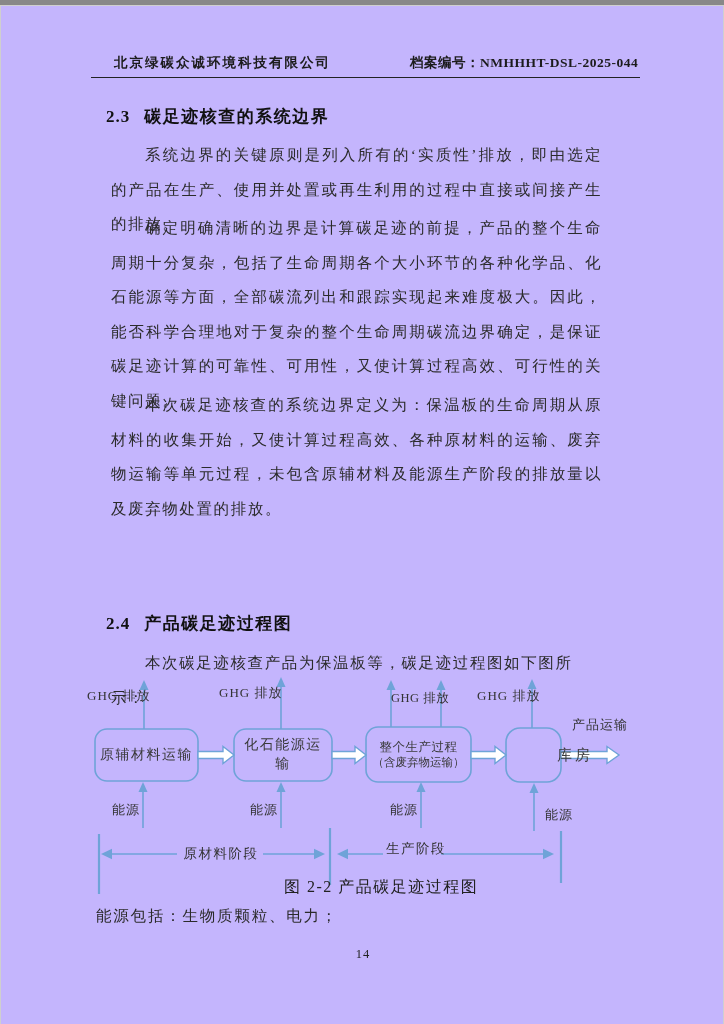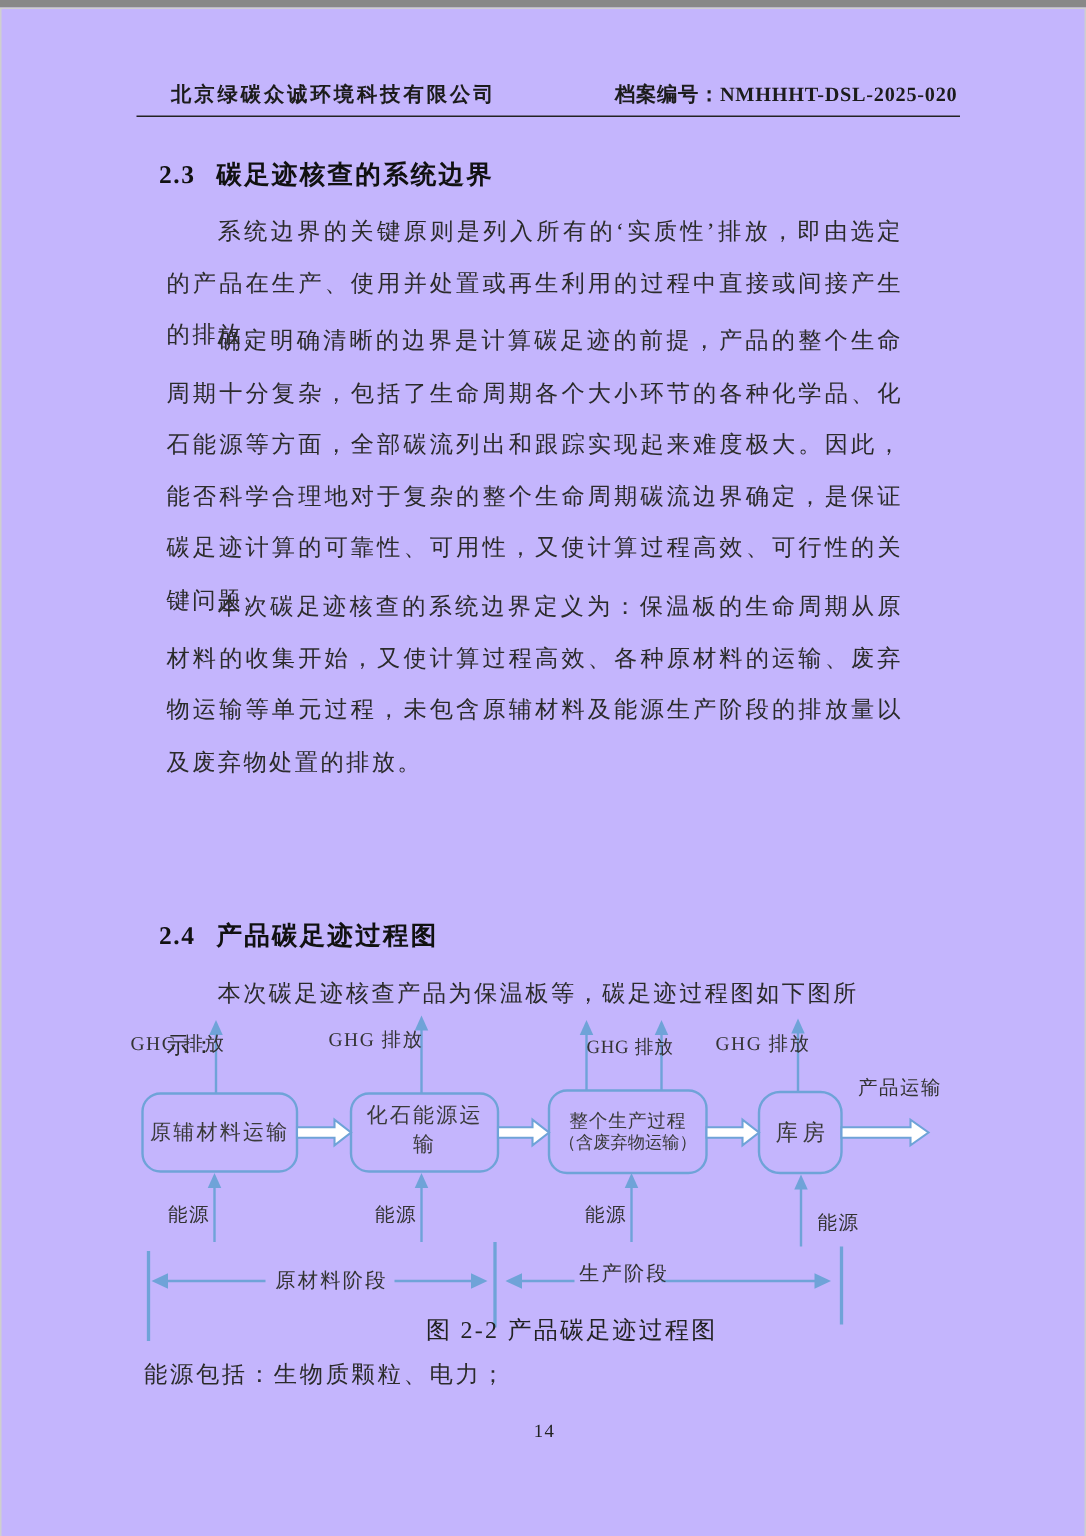--- a/index.html
+++ b/index.html
@@ -69,21 +69,21 @@
     position:absolute;left:0;top:941px;width:724px;
     text-align:center;font-size:12.5px;color:#222;letter-spacing:1px;
   }
 </style>
 </head>
 <body>
 
 <div class="page">
 
   <div class="hdr-company">北京绿碳众诚环境科技有限公司</div>
-  <div class="hdr-file">档案编号：NMHHHT-DSL-2025-020</div>
+  <div class="hdr-file">档案编号：NMHHHT-DSL-2025-044</div>
   <div class="hdr-rule"></div>
 
   <div class="h-sec" style="top:99px;">
     <span class="h-num">2.3</span><span>碳足迹核查的系统边界</span>
   </div>
 
   <p class="para" style="top:132px;">系统边界的关键原则是列入所有的‘实质性’排放，即由选定的产品在生产、使用并处置或再生利用的过程中直接或间接产生的排放。</p>
   <p class="para" style="top:205px;">确定明确清晰的边界是计算碳足迹的前提，产品的整个生命周期十分复杂，包括了生命周期各个大小环节的各种化学品、化石能源等方面，全部碳流列出和跟踪实现起来难度极大。因此，能否科学合理地对于复杂的整个生命周期碳流边界确定，是保证碳足迹计算的可靠性、可用性，又使计算过程高效、可行性的关键问题。</p>
   <p class="para" style="top:382px;">本次碳足迹核查的系统边界定义为：保温板的生命周期从原材料的收集开始，又使计算过程高效、各种原材料的运输、废弃物运输等单元过程，未包含原辅材料及能源生产阶段的排放量以及废弃物处置的排放。</p>
 
@@ -152,21 +152,21 @@
     <div class="dlabel" style="left:394px;top:17px;">GHG 排放</div>
 
     <div class="boxlabel" style="left:12px;top:57px;width:103px;height:52px;font-size:14px;letter-spacing:1.5px;">原辅材料运输</div>
     <div class="boxlabel" style="left:151px;top:57px;width:98px;height:52px;font-size:14px;letter-spacing:1.5px;">
       <div class="wrapbox" style="width:82px;">化石能源运输</div>
     </div>
     <div class="boxlabel" style="left:283px;top:55px;width:105px;height:55px;flex-direction:column;">
       <div class="b3l1">整个生产过程</div>
       <div class="b3l2">（含废弃物运输）</div>
     </div>
-    <div class="boxlabel" style="left:423px;top:56px;width:55px;height:54px;font-size:15px;letter-spacing:3px;text-indent:3px;">库房</div>
+    <div class="boxlabel" style="left:423px;top:56px;width:55px;height:54px;font-size:15px;letter-spacing:3px;text-indent:3px;padding-left:40px;">库房</div>
 
     <div class="dlabel" style="left:489px;top:46px;font-size:13px;">产品运输</div>
 
     <div class="dlabel" style="left:29px;top:131px;">能源</div>
     <div class="dlabel" style="left:167px;top:131px;">能源</div>
     <div class="dlabel" style="left:307px;top:131px;">能源</div>
     <div class="dlabel" style="left:462px;top:136px;">能源</div>
 
     <div class="dlabel" style="left:98px;top:175px;width:80px;text-align:center;font-size:13.5px;letter-spacing:1.5px;">原材料阶段</div>
     <div class="dlabel" style="left:303px;top:170px;width:52px;text-align:center;font-size:13.5px;letter-spacing:1.5px;">生产阶段</div>

